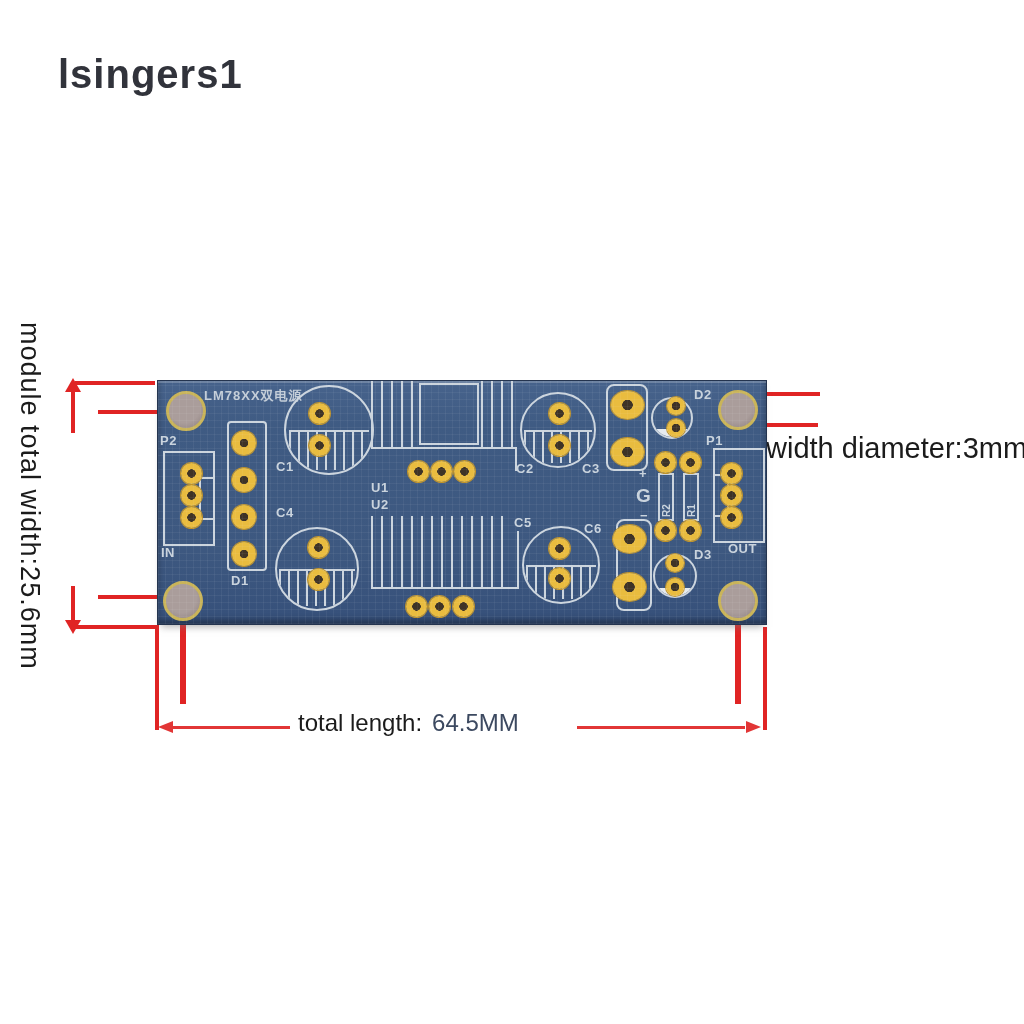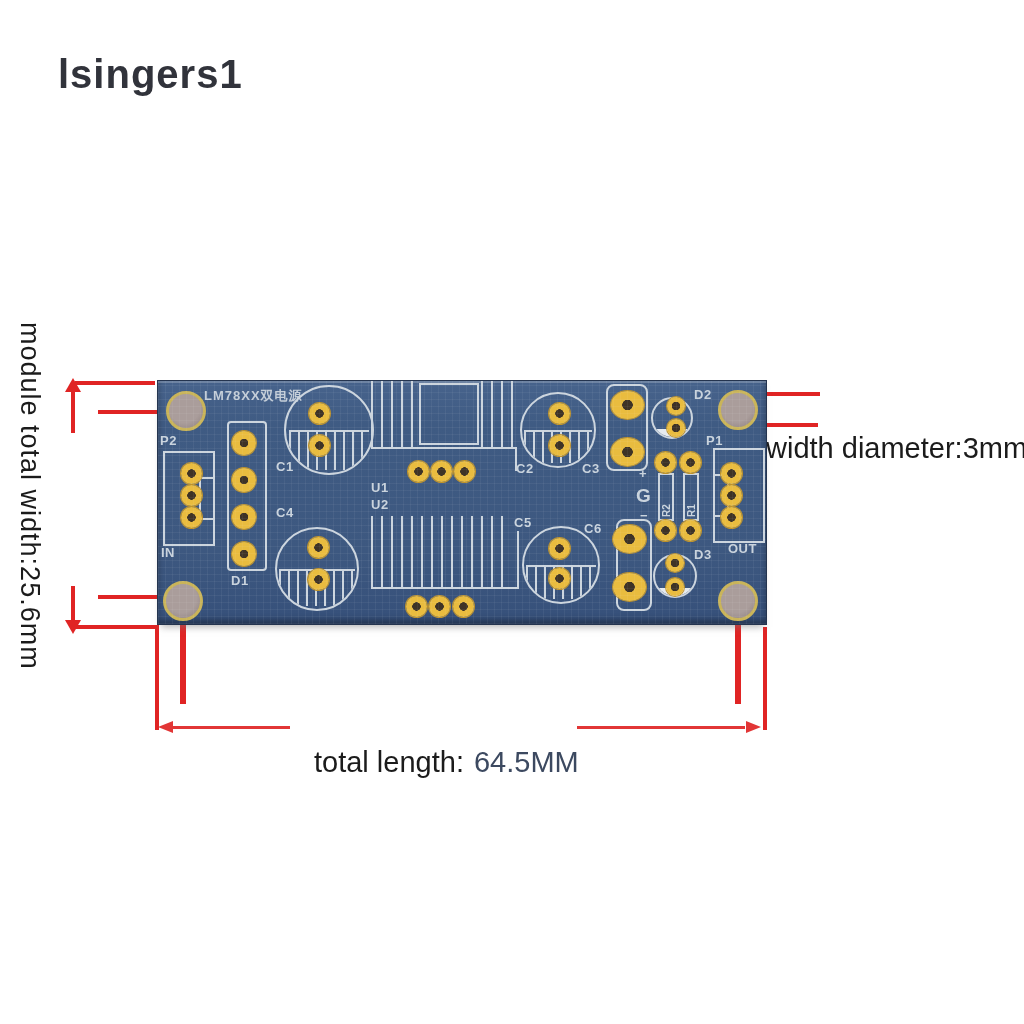--- a/index.html
+++ b/index.html
@@ -7,21 +7,21 @@
           font-family:"Liberation Sans",sans-serif;}
   
   .watermark{position:absolute;left:58px;top:12px;font-size:40px;font-weight:bold;
              color:#31333b;letter-spacing:1px;margin-top:40px;}
   .ann{position:absolute;color:#1b1b1b;font-size:27px;white-space:nowrap;}
   .ann .num{color:#3c4960;margin-left:10px;}
   .ann-height{left:176px;top:284px;}
   .ann-width{left:14px;top:322px;writing-mode:vertical-rl;font-size:27px;height:386px;
              letter-spacing:1px;}
   .ann-bore{left:766px;top:432px;font-size:29px;}
-  .ann-length{left:298px;top:746px;font-size:29px;margin-left:16px;}
+  .ann-length{left:298px;top:709px;font-size:24px;}
   
   .red{position:absolute;background:#e02424;}
   .tri{position:absolute;width:0;height:0;}
   .tri-up{border-left:8px solid transparent;border-right:8px solid transparent;
           border-bottom:14px solid #e02424;}
   .tri-down{border-left:8px solid transparent;border-right:8px solid transparent;
             border-top:14px solid #e02424;}
   .tri-left{border-top:6px solid transparent;border-bottom:6px solid transparent;
             border-right:15px solid #e23636;}
   .tri-right{border-top:6px solid transparent;border-bottom:6px solid transparent;

